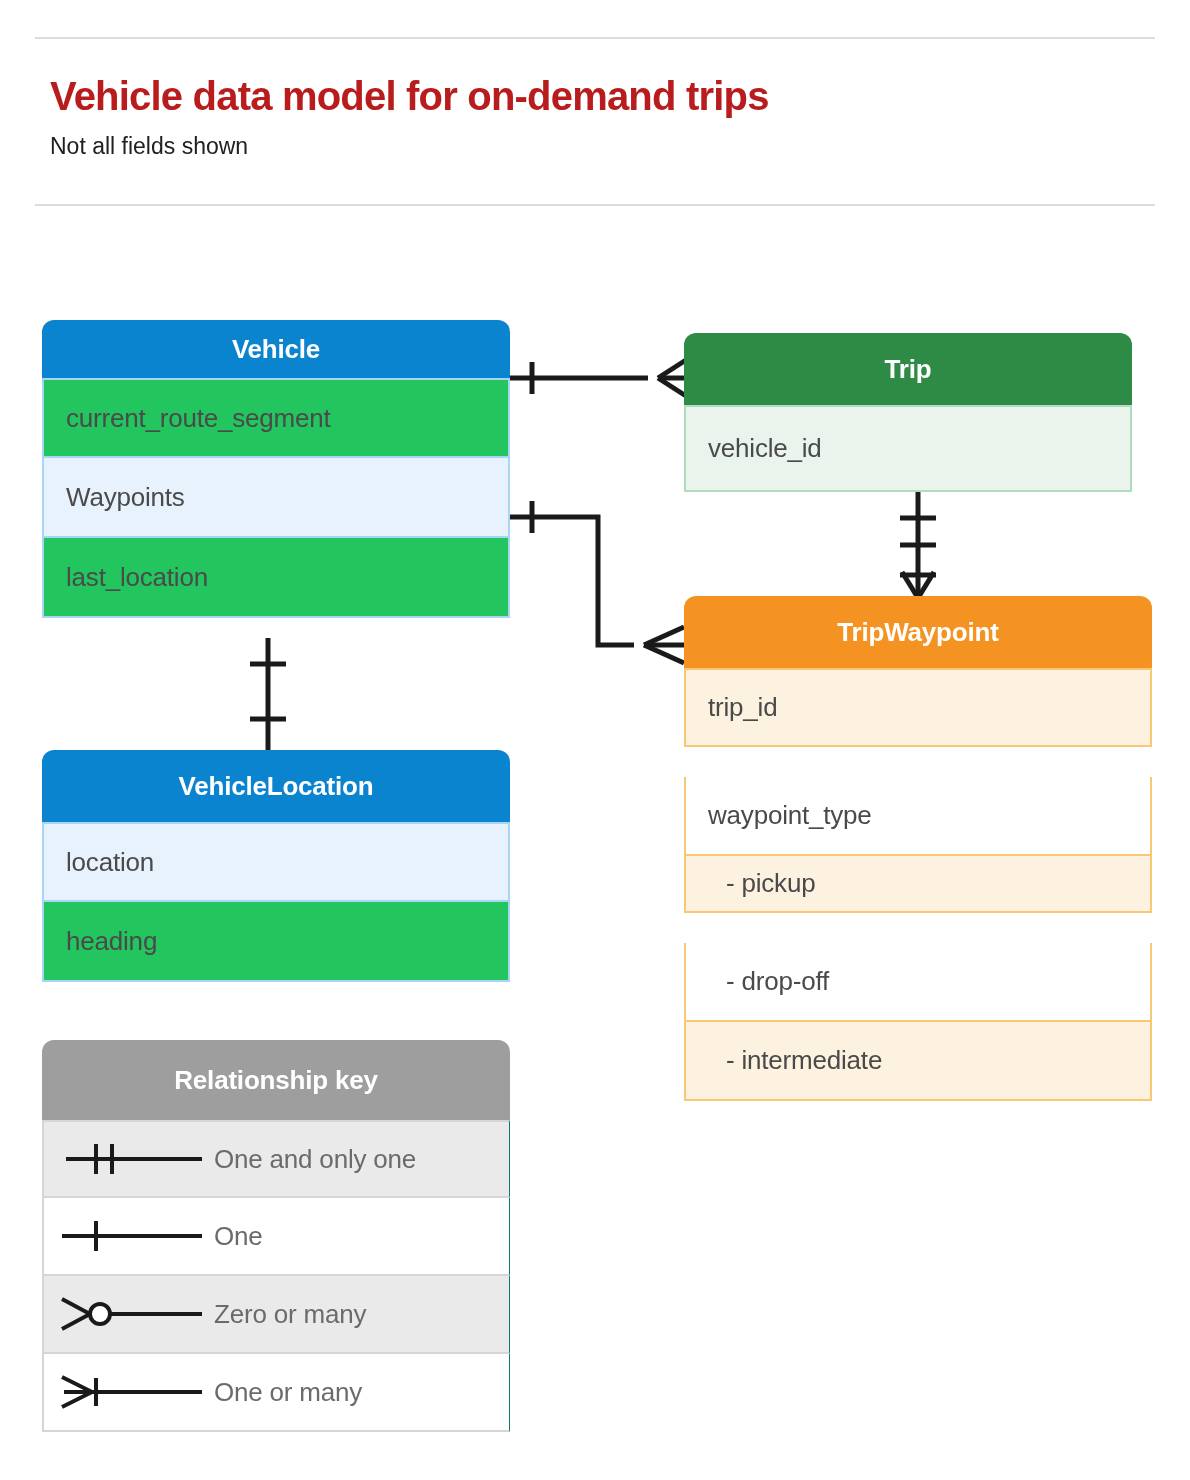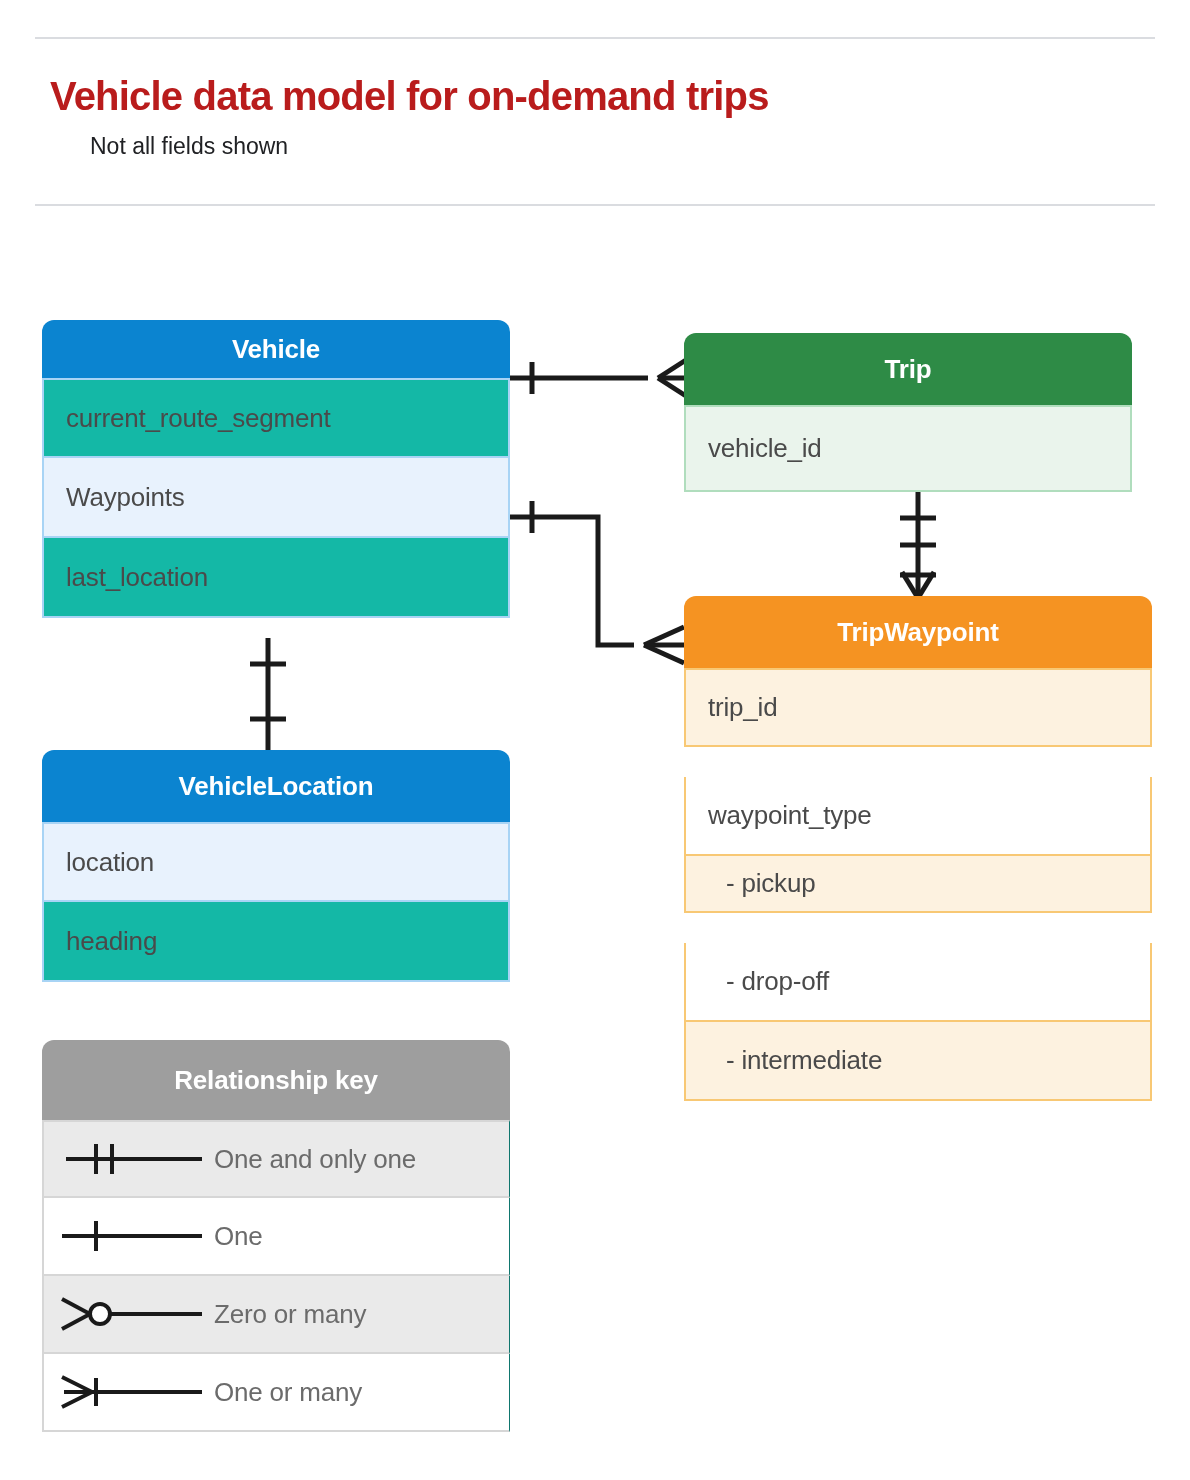--- a/index.html
+++ b/index.html
@@ -20,21 +20,21 @@
   #rule-bottom { top: 204px; }
 
   #page-title {
     position: absolute; left: 50px; top: 72px;
     font-size: 40px; font-weight: 700; letter-spacing: -0.8px;
     color: #b91c1c; line-height: 48px; white-space: nowrap;
   }
   #page-subtitle {
     position: absolute; left: 50px; top: 132px;
     font-size: 23px; font-weight: 400; color: #202124;
-    line-height: 28px; white-space: nowrap; margin-left: 40px;
+    line-height: 28px; white-space: nowrap;
   }
 
   
   .entity { position: absolute; }
   .entity-header {
     display: flex; align-items: center; justify-content: center;
     border-radius: 12px 12px 0 0;
     color: #ffffff; font-weight: 700; font-size: 26px;
     letter-spacing: -0.2px;
   }
@@ -47,21 +47,21 @@
     border-bottom: 2px solid;
     white-space: nowrap;
   }
   .entity-row.first { border-top: 2px solid; }
   .entity-row.indent { padding-left: 40px; }
 
   
   .blue .entity-header { background: #0b84d0; }
   .blue .entity-row { border-color: #a8d4f5; }
   .blue .entity-row.alt { background: #e8f2fd; }
-  .blue .entity-row.plain { background: #14b8a6; }
+  .blue .entity-row.plain { background: #22c55e; }
 
   
   .green .entity-header { background: #2e8b46; }
   .green .entity-row { border-color: #b0ddbd; }
   .green .entity-row.alt { background: #eaf4ec; }
 
   
   .orange .entity-header { background: #f59322; }
   .orange .entity-row { border-color: #f8c874; }
   .orange .entity-row.alt { background: #fdf2e0; }

